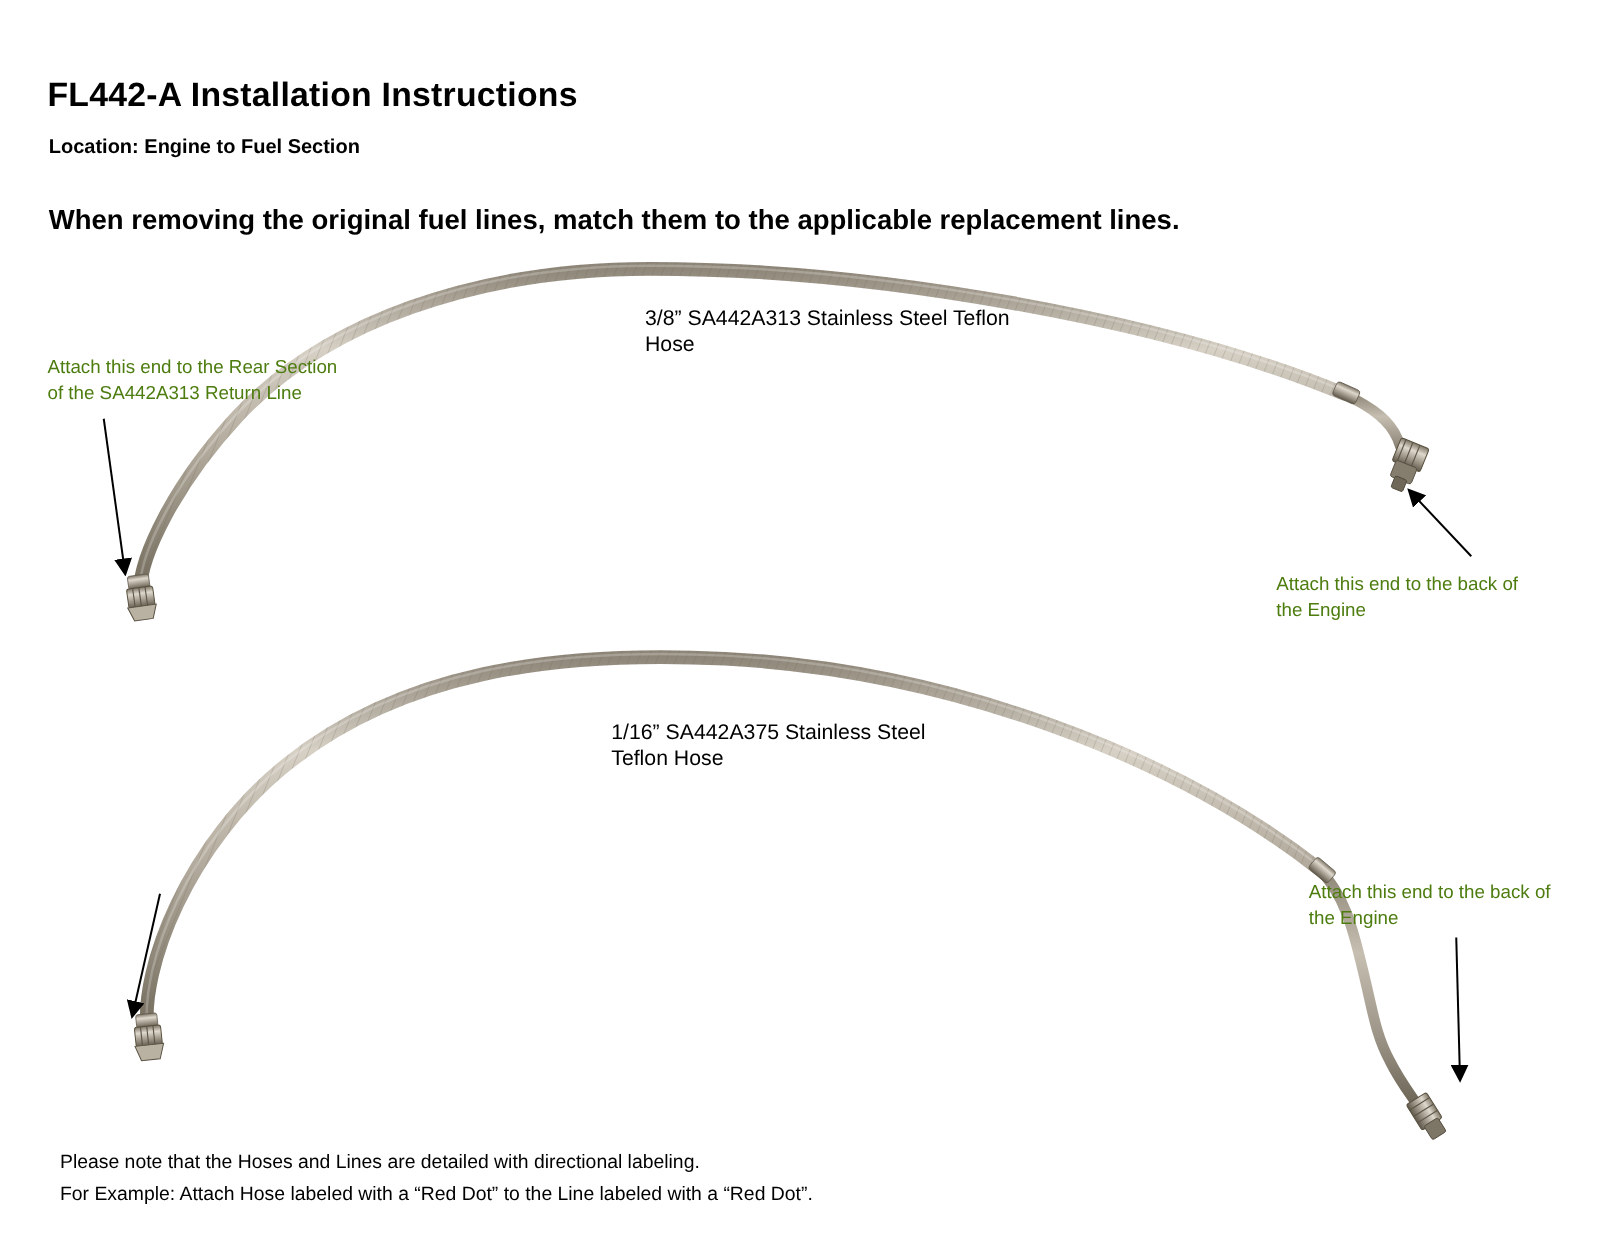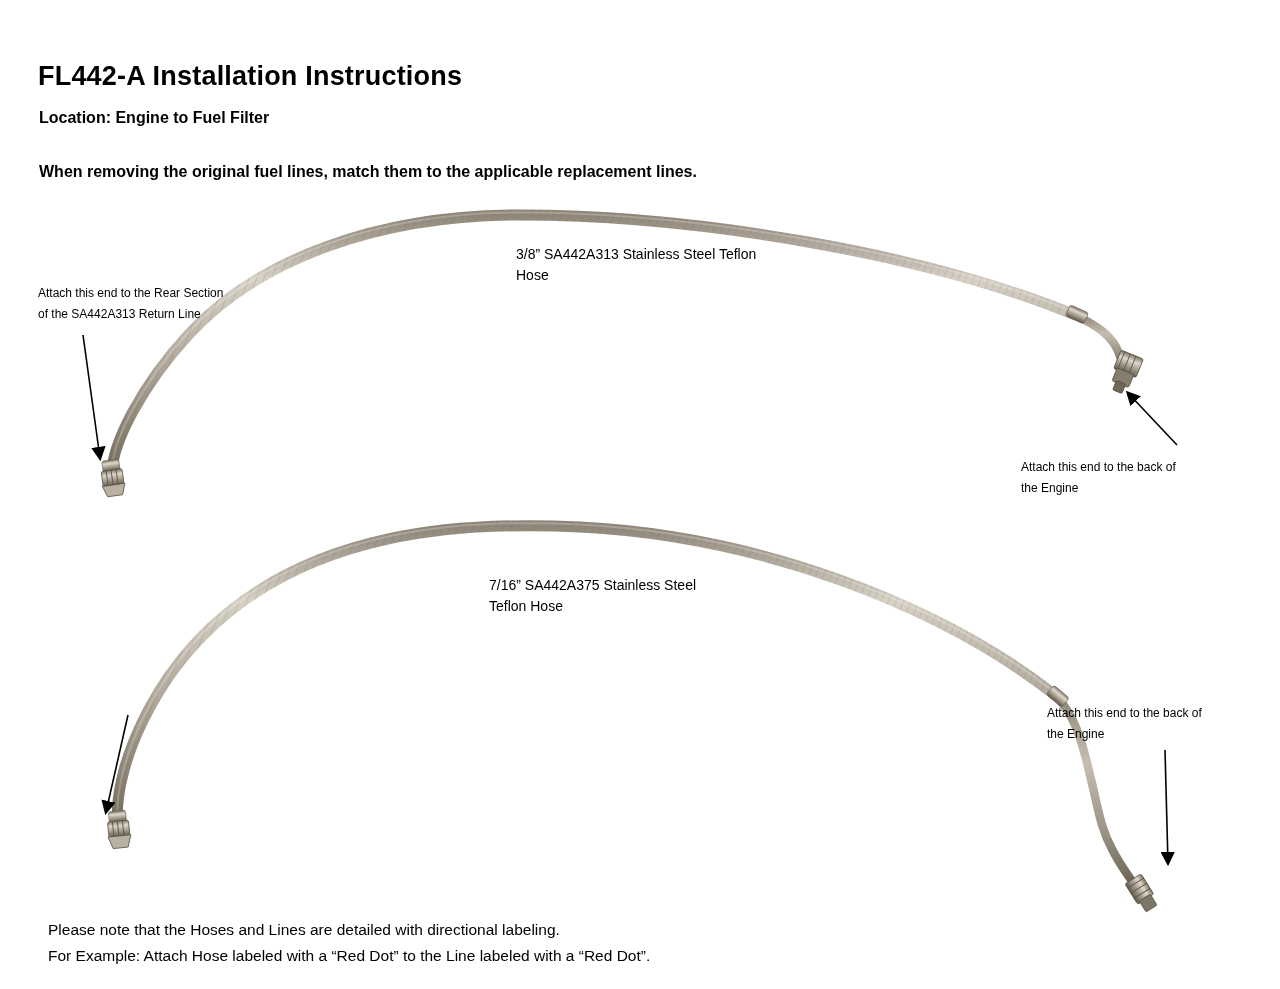--- a/index.html
+++ b/index.html
@@ -33,33 +33,33 @@
     position: absolute;
     left: 39px;
     top: 94px;
     font-size: 16px;
     font-weight: bold;
   }
   .intro {
     position: absolute;
     left: 39px;
     top: 148px;
-    font-size: 16px;
+    font-size: 22px;
     font-weight: bold;
   }
   .callout {
     position: absolute;
-    font-size: 12px;
+    font-size: 15px;
     line-height: 21px;
-    color: #000000;
+    color: #4d7c0f;
     white-space: pre-line;
   }
   .hose-label {
     position: absolute;
-    font-size: 14px;
+    font-size: 17px;
     line-height: 21px;
     white-space: pre-line;
   }
   .footer {
     position: absolute;
     left: 48px;
     top: 902px;
     font-size: 15.5px;
     line-height: 26px;
     font-weight: normal;
@@ -72,21 +72,21 @@
     height: 989px;
     pointer-events: none;
   }
 </style>
 </head>
 <body>
 
 <div class="page">
 
   <div class="title">FL442-A Installation Instructions</div>
-  <div class="subtitle">Location: Engine to Fuel Filter</div>
+  <div class="subtitle">Location: Engine to Fuel Section</div>
   <div class="intro">When removing the original fuel lines, match them to the applicable replacement lines.</div>
 
   <svg class="artwork" viewBox="0 0 1280 989">
     <defs>
       <linearGradient id="braidGrad" x1="0" y1="0" x2="0" y2="1">
         <stop offset="0%" stop-color="#8e8678"></stop>
         <stop offset="25%" stop-color="#d6d0c5"></stop>
         <stop offset="55%" stop-color="#b3ab9d"></stop>
         <stop offset="100%" stop-color="#736c5d"></stop>
       </linearGradient>
@@ -181,21 +181,21 @@
   <div class="callout" style="left:38px; top:268px; width:270px;">Attach this end to the Rear Section
 of the SA442A313 Return Line</div>
 
   <div class="hose-label" style="left:516px; top:229px; width:300px;">3/8” SA442A313 Stainless Steel Teflon
 Hose</div>
 
   <div class="callout" style="left:1021px; top:442px; width:240px;">Attach this end to the back of
 the Engine</div>
 
 
-  <div class="hose-label" style="left:489px; top:560px; width:300px;">7/16” SA442A375 Stainless Steel
+  <div class="hose-label" style="left:489px; top:560px; width:300px;">1/16” SA442A375 Stainless Steel
 Teflon Hose</div>
 
   <div class="callout" style="left:1047px; top:688px; width:235px;">Attach this end to the back of
 the Engine</div>
 
   <div class="footer">Please note that the Hoses and Lines are detailed with directional labeling.
 For Example: Attach Hose labeled with a “Red Dot” to the Line labeled with a “Red Dot”.</div>
 
 </div>
 

